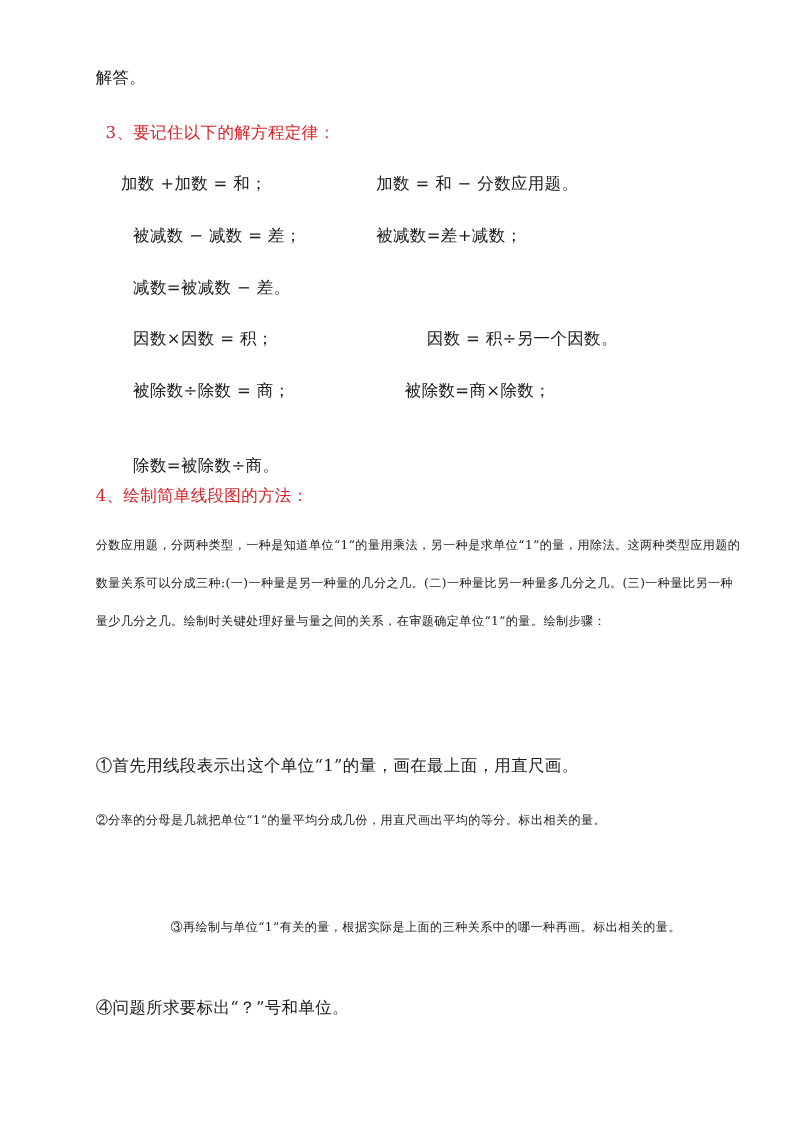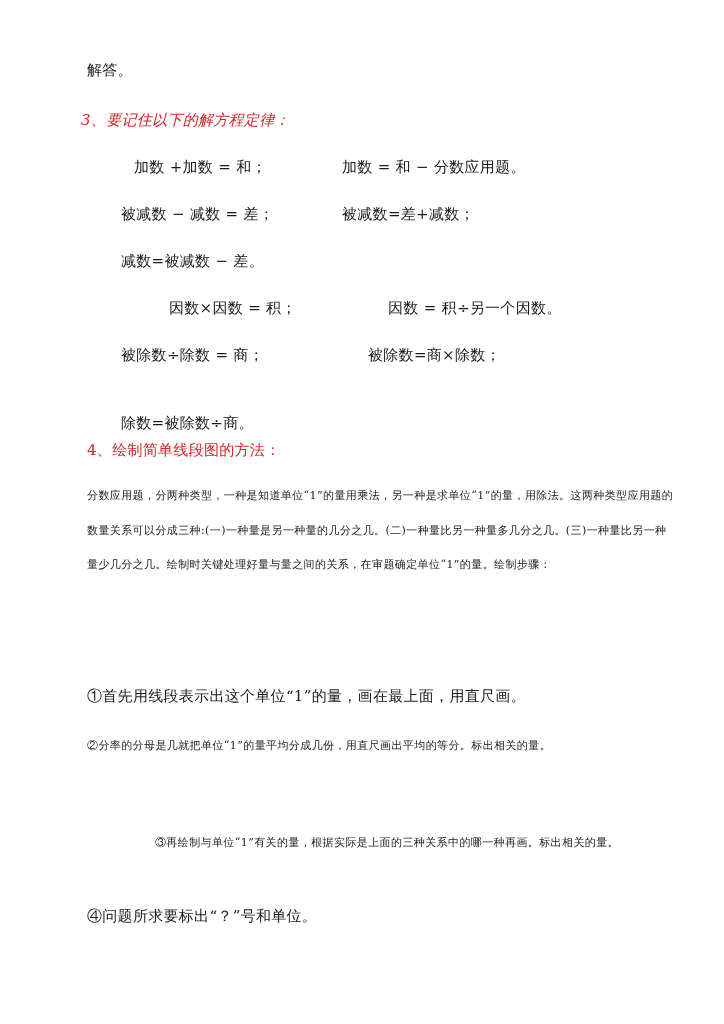--- a/index.html
+++ b/index.html
@@ -8,31 +8,31 @@
   .line { position: absolute; font-size: 15px; line-height: 20px; white-space: nowrap; letter-spacing: 0.3px; }
   .red { color: #d8232a; }
   .para { position: absolute; left: 87px; width: 590px; font-size: 11px; line-height: 34.5px; letter-spacing: 0.4px; }
 </style>
 </head>
 <body>
 
 <div>
   <div class="line" style="left:87px;top:60px;">解答。</div>
 
-  <div class="line red" style="left:81px;top:110px;font-style:italic;">3、要记住以下的解方程定律：</div>
+  <div class="line red" style="left:96px;top:110px;">3、要记住以下的解方程定律：</div>
 
-  <div class="line" style="left:134px;top:157px;">加数 +加数 = 和；</div>
+  <div class="line" style="left:110px;top:157px;">加数 +加数 = 和；</div>
   <div class="line" style="left:342px;top:157px;">加数 = 和 − 分数应用题。</div>
 
   <div class="line" style="left:121px;top:204px;">被减数 − 减数 = 差；</div>
   <div class="line" style="left:342px;top:204px;">被减数=差+减数；</div>
 
   <div class="line" style="left:121px;top:251px;">减数=被减数 − 差。</div>
 
-  <div class="line" style="left:121px;top:298px;margin-left:48px;">因数×因数 = 积；</div>
+  <div class="line" style="left:121px;top:298px;">因数×因数 = 积；</div>
   <div class="line" style="left:368px;top:298px;margin-left:20px;">因数 = 积÷另一个因数。</div>
 
   <div class="line" style="left:121px;top:345px;">被除数÷除数 = 商；</div>
   <div class="line" style="left:368px;top:345px;">被除数=商×除数；</div>
 
   <div class="line" style="left:121px;top:413px;">除数=被除数÷商。</div>
 
   <div class="line red" style="left:87px;top:440px;">4、绘制简单线段图的方法：</div>
 
   <div class="para" style="top:479px;">分数应用题，分两种类型，一种是知道单位“1”的量用乘法，另一种是求单位“1”的量，用除法。这两种类型应用题的数量关系可以分成三种:(一)一种量是另一种量的几分之几。(二)一种量比另一种量多几分之几。(三)一种量比另一种量少几分之几。绘制时关键处理好量与量之间的关系，在审题确定单位“1”的量。绘制步骤：</div>

